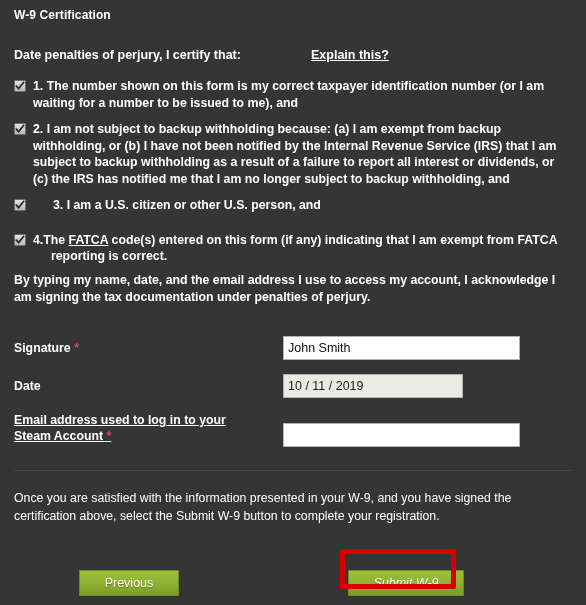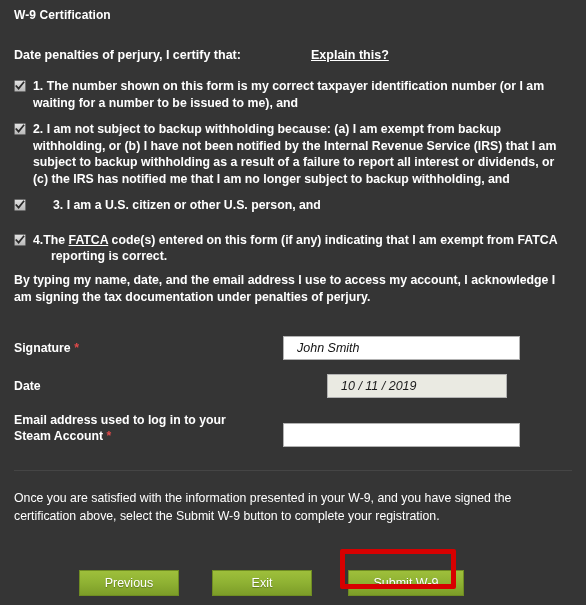--- a/index.html
+++ b/index.html
@@ -146,35 +146,33 @@
     position: absolute;
     left: 283px;
     top: 0;
     height: 24px;
     box-sizing: border-box;
     border: 1px solid #b2b2b2;
     background: #ffffff;
     color: #111111;
     font-family: "Liberation Sans", sans-serif;
     font-size: 12.5px;
-    padding: 2px 13px;
+    padding: 2px 4px;
     outline: none;
-    font-style: italic;
   }
   .field.signature { width: 237px; }
   .field.date {
     width: 180px;
     background: #eaeae2;
     color: #1a1a1a;
     border: 1px solid #b2b2b2;
-    margin-left: 44px;
   }
   .field.email { width: 237px; }
   .row-email { height: 42px; margin-bottom: 0; }
-  .row-email .form-label { top: 0; }
+  .row-email .form-label { top: 0; text-decoration: underline; }
   .row-email .field { top: 11px; }
   .divider {
     position: absolute;
     left: 14px;
     top: 470px;
     width: 558px;
     height: 1px;
     background: #454545;
   }
   .footer-para {
@@ -205,21 +203,21 @@
     background: linear-gradient(180deg, #9ebf3b 0%, #8fb233 48%, #7c9c28 100%);
     border: 1px solid #6f8c22;
     border-radius: 0;
     box-sizing: border-box;
     cursor: pointer;
     text-shadow: 0 1px 1px rgba(0,0,0,0.30);
     user-select: none;
   }
   .btn-prev { left: 79px; width: 100px; }
   .btn-exit { left: 212px; width: 100px; }
-  .btn-submit { left: 348px; width: 116px; }
+  .btn-submit { left: 348px; width: 116px; font-style: italic; }
   .highlight-box {
     position: absolute;
     left: 340px;
     top: 549px;
     width: 116px;
     height: 40px;
     border: 5px solid #d70000;
     box-sizing: border-box;
     border-radius: 2px;
     pointer-events: none;
@@ -306,19 +304,18 @@
     </div>
 
   </div>
 
   <div class="divider"></div>
 
   <div class="footer-para">Once you are satisfied with the information presented in your W-9, and you have signed the certification above, select the Submit W-9 button to complete your registration.</div>
 
   <div class="btn-row">
     <div class="btn btn-prev">Previous</div>
-    <div class="btn btn-exit">Exit</div>
     <div class="btn btn-submit">Submit W-9</div>
   </div>
 
   <div class="highlight-box"></div>
 
 </div>
 
 </body></html>

